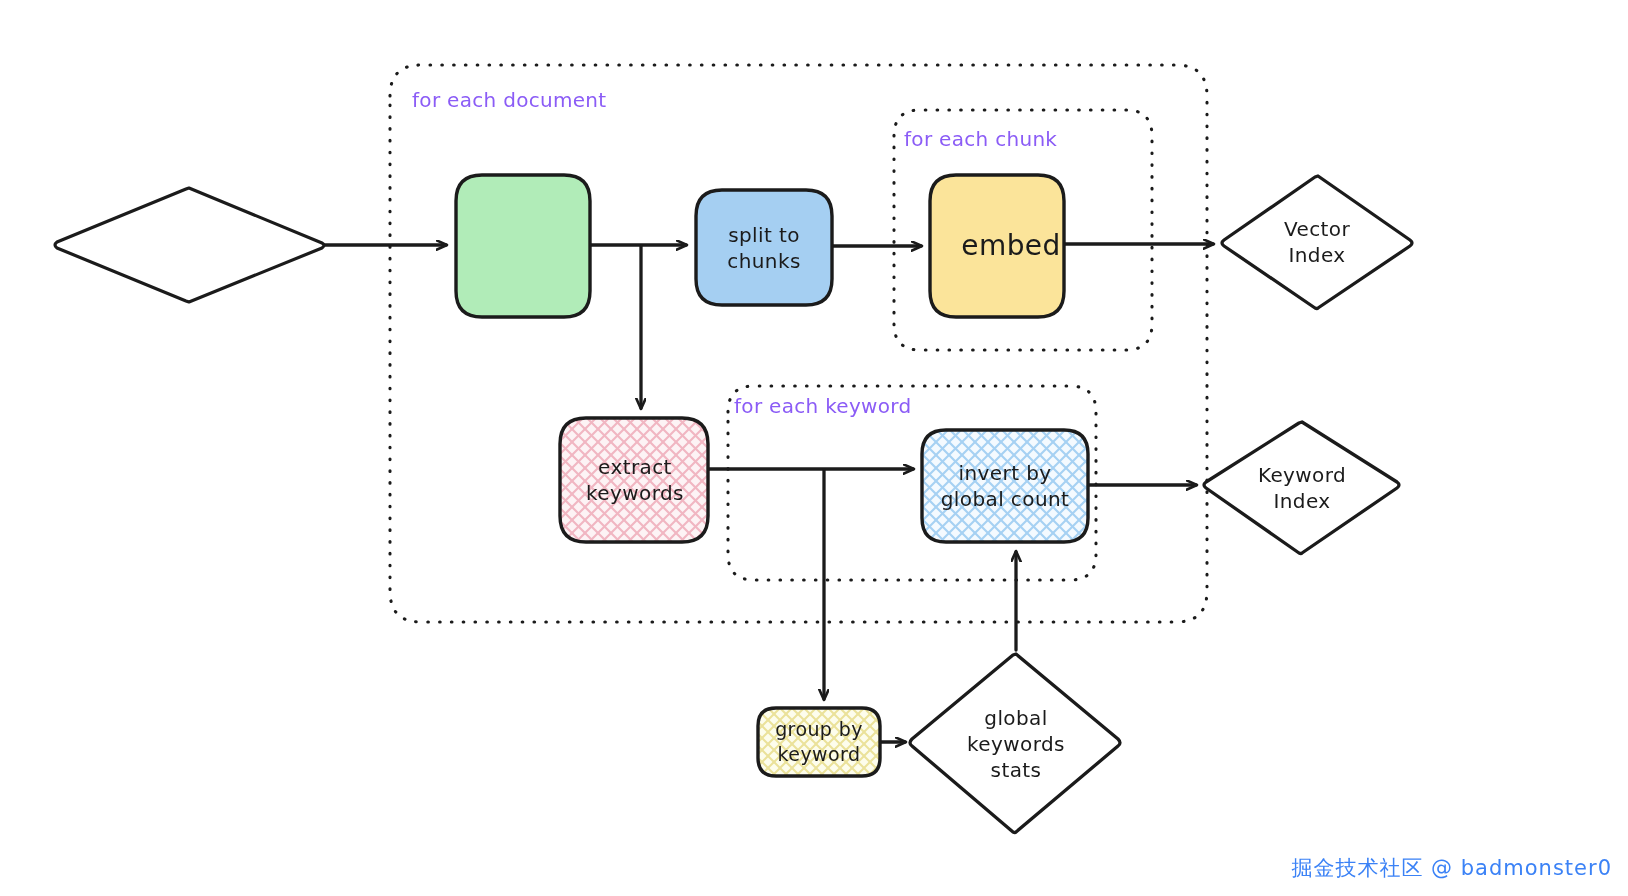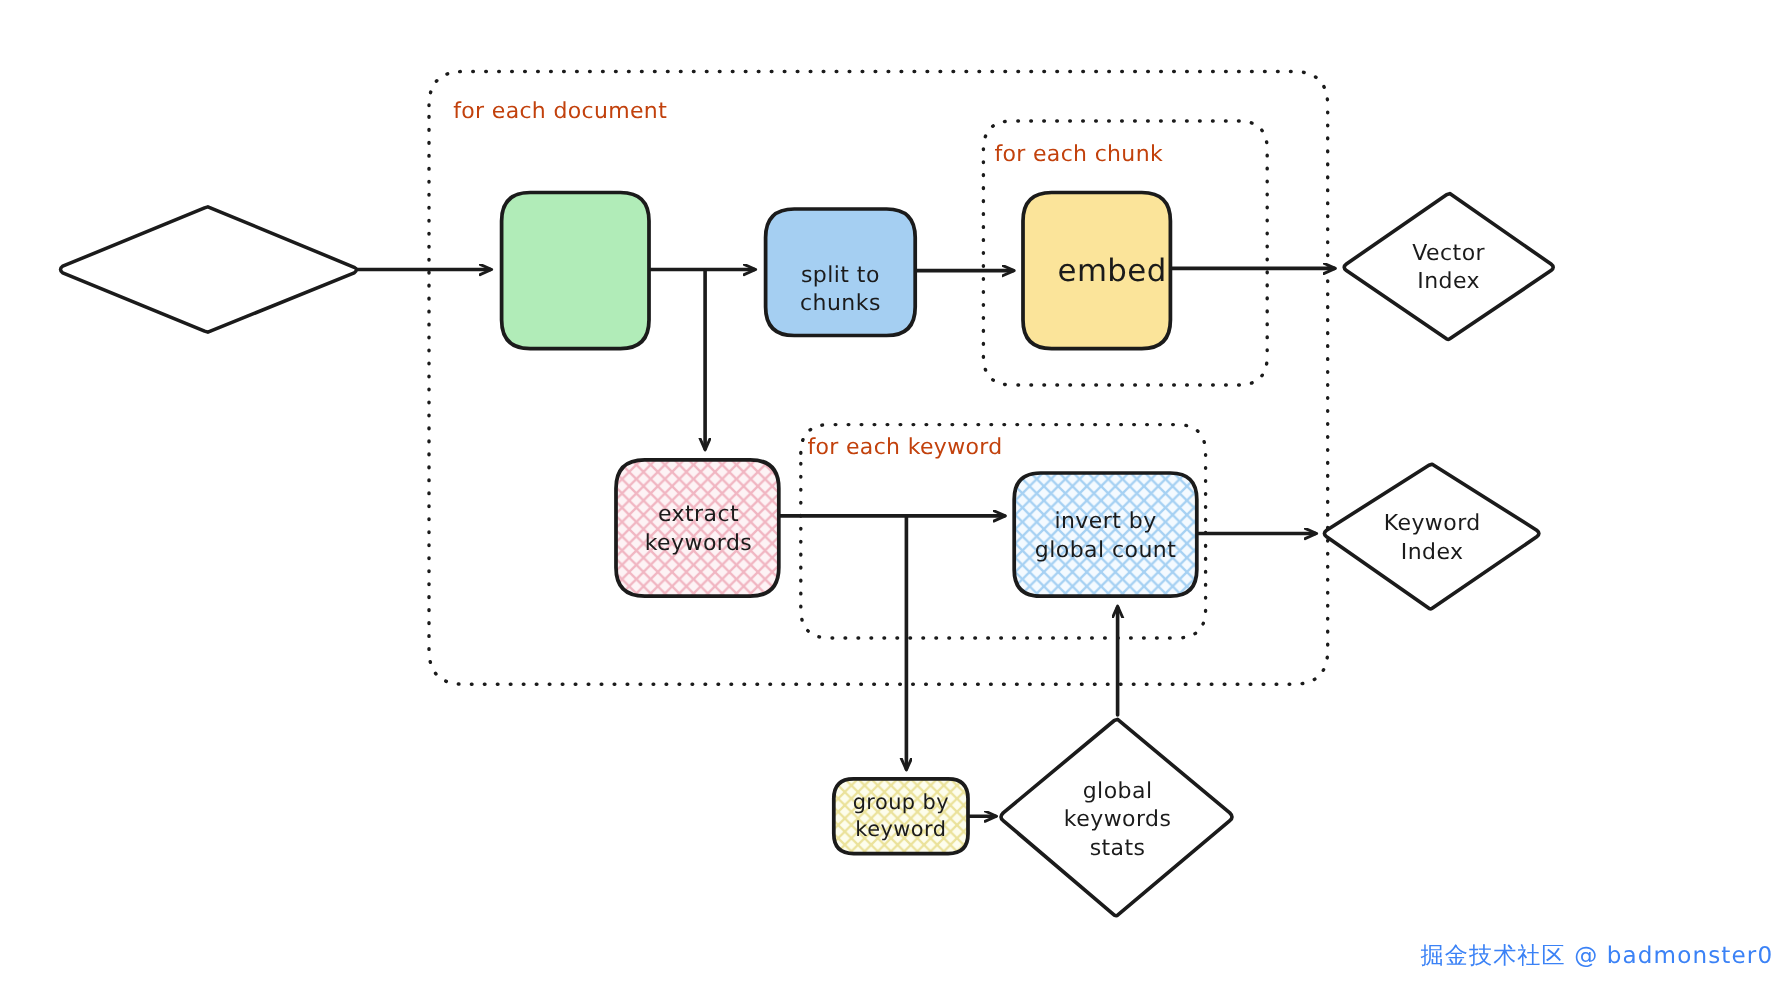--- a/index.html
+++ b/index.html
@@ -34,21 +34,21 @@
     font-family: "DejaVu Sans", sans-serif;
     color: #1b1b1b;
     pointer-events: none;
     line-height: 1.30;
     letter-spacing: 0.4px;
     white-space: pre-line;
   }
   .group-title {
     position: absolute;
     font-family: "DejaVu Sans", sans-serif;
-    color: #c2410c;
+    color: #8b5cf6;
     font-size: 20px;
     letter-spacing: 0.3px;
     white-space: nowrap;
   }
   .watermark {
     position: absolute;
     right: 16px;
     bottom: 14px;
     font-family: "DejaVu Sans", sans-serif;
     font-size: 21px;
@@ -168,21 +168,21 @@
   </svg>
 
   <div class="group-title" style="left:412px; top:88px;">for each document</div>
 
   <div class="group-title" style="left:904px; top:127px;">for each chunk</div>
 
   <div class="group-title" style="left:734px; top:394px;">for each keyword</div>
 
 
 
-  <div class="node-label" style="left:696px; top:204px; width:136px; height:115px; font-size:20px;">split to
+  <div class="node-label" style="left:696px; top:190px; width:136px; height:115px; font-size:20px;">split to
 chunks</div>
 
   <div class="node-label" style="left:930px; top:175px; width:162px; height:142px; font-size:28px;">embed</div>
 
   <div class="node-label" style="left:1222px; top:176px; width:190px; height:132px; font-size:20px;">Vector
 Index</div>
 
   <div class="node-label" style="left:560px; top:418px; width:150px; height:124px; font-size:20px;border-radius:10px;">extract
 keywords</div>
 

